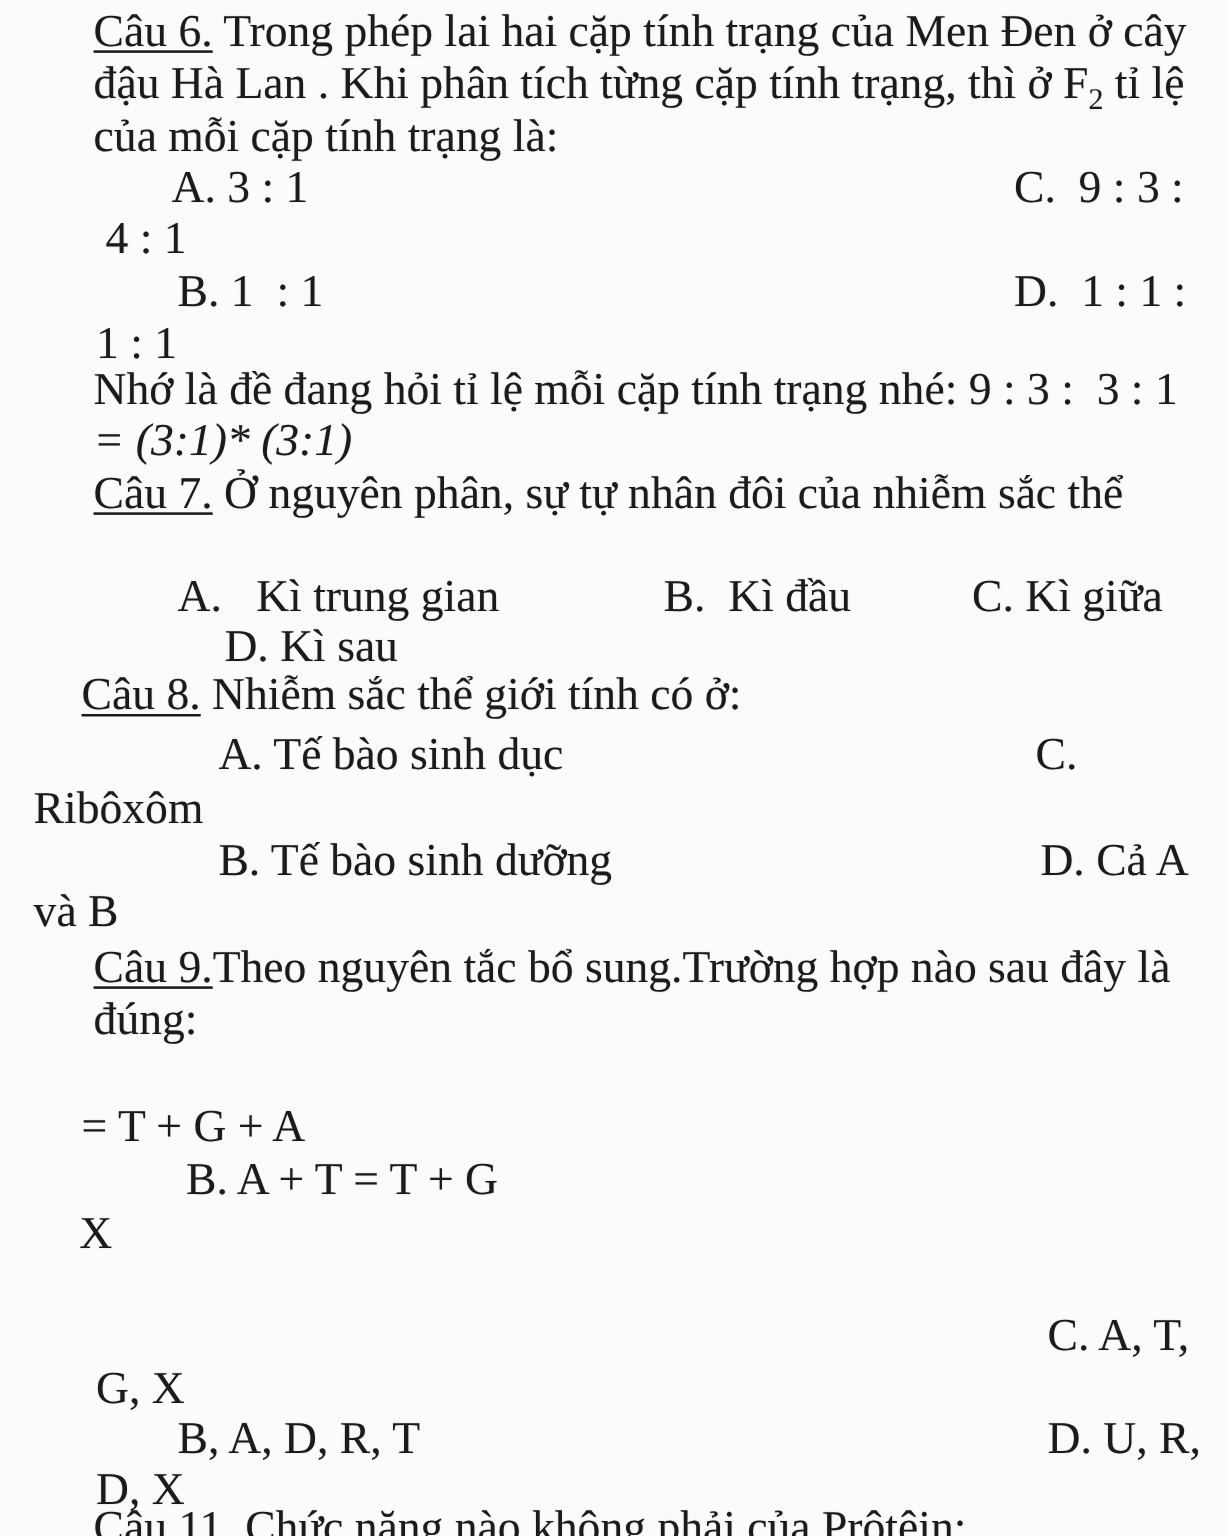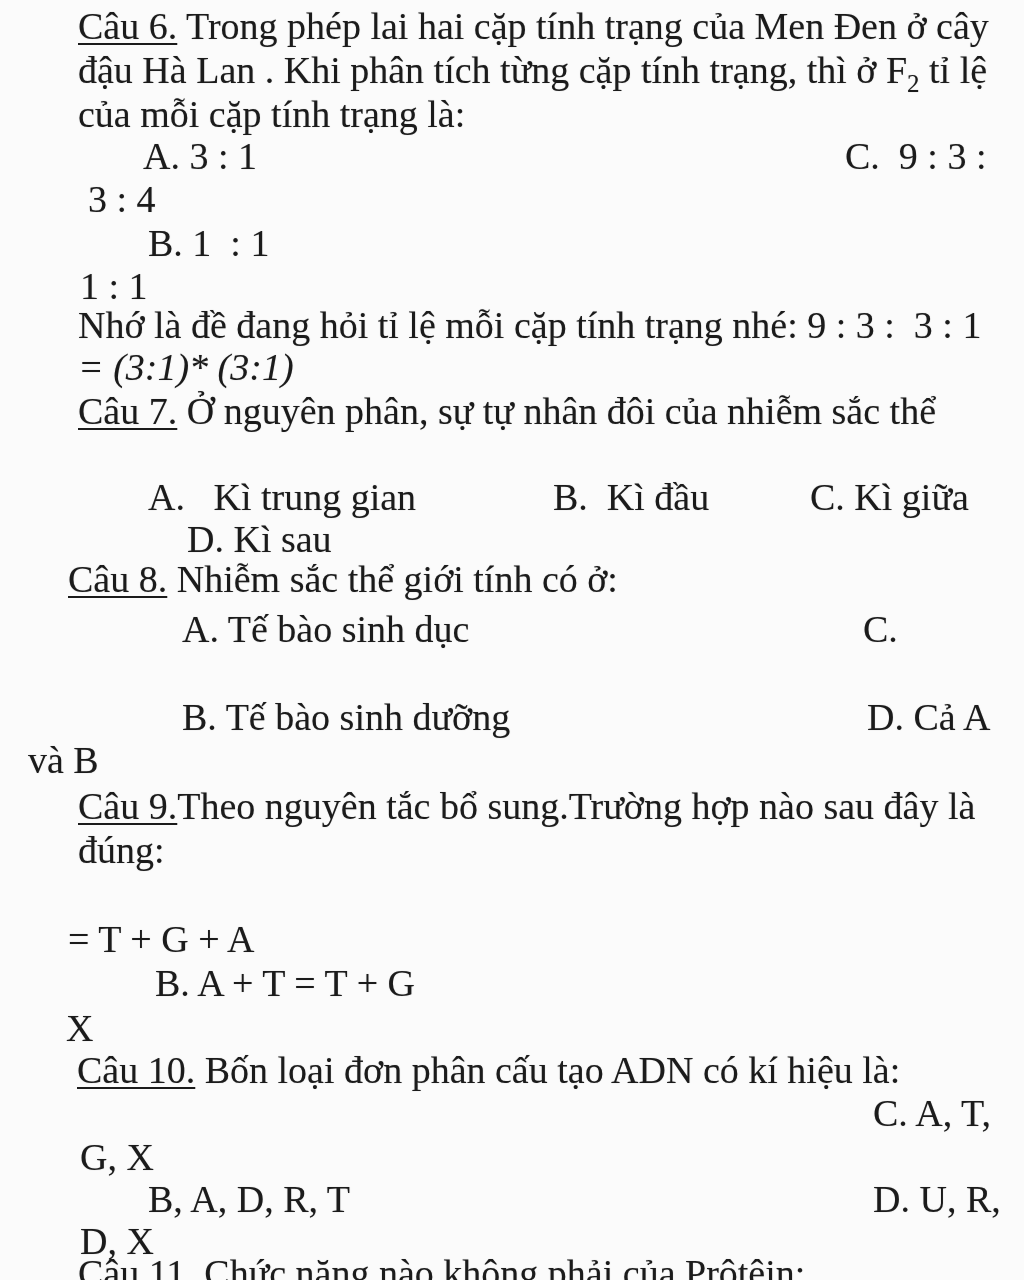--- a/index.html
+++ b/index.html
@@ -54,24 +54,25 @@
 
   <div class="ln" style="top:48px;left:78px"><span>đậu Hà Lan . Khi phân tích từng cặp tính trạng, thì ở F</span><span class="sub">2</span><span> tỉ lệ</span></div>
 
   <div class="ln" style="top:92px;left:78px">của mỗi cặp tính trạng là:</div>
 
   <div class="row" style="top:134px">
     <span class="seg" style="left:143px">A. 3 : 1</span>
     <span class="seg" style="left:845px">C.  9 : 3 :</span>
   </div>
 
-  <div class="ln" style="top:177px;left:88px">3 : 4</div>
+  <div class="ln" style="top:177px;left:88px">4 : 1</div>
 
   <div class="row" style="top:221px">
     <span class="seg" style="left:148px">B. 1  : 1</span>
+    <span class="seg" style="left:845px">D.  1 : 1 :</span>
   </div>
 
   <div class="ln" style="top:264px;left:80px">1 : 1</div>
 
   <div class="ln" style="top:303px;left:78px">Nhớ là đề đang hỏi tỉ lệ mỗi cặp tính trạng nhé: 9 : 3 :  3 : 1</div>
 
   <div class="ln it" style="top:345px;left:78px">= (3:1)* (3:1)</div>
 
   <div class="ln" style="top:389px;left:78px"><span class="ul">Câu 7.</span><span> Ở nguyên phân, sự tự nhân đôi của nhiễm sắc thể</span></div>
 
@@ -84,20 +85,21 @@
 
   <div class="ln" style="top:517px;left:187px">D. Kì sau</div>
 
   <div class="ln" style="top:557px;left:68px"><span class="ul">Câu 8.</span><span> Nhiễm sắc thể giới tính có ở:</span></div>
 
   <div class="row" style="top:607px">
     <span class="seg" style="left:182px">A. Tế bào sinh dục</span>
     <span class="seg" style="left:863px">C.</span>
   </div>
 
+  <div class="ln" style="top:652px;left:28px">Ribôxôm</div>
 
   <div class="row" style="top:695px">
     <span class="seg" style="left:182px">B. Tế bào sinh dưỡng</span>
     <span class="seg" style="left:867px">D. Cả A</span>
   </div>
 
   <div class="ln" style="top:738px;left:28px">và B</div>
 
   <div class="ln" style="top:784px;left:78px"><span class="ul">Câu 9.</span><span>Theo nguyên tắc bổ sung.Trường hợp nào sau đây là</span></div>
 
@@ -105,21 +107,20 @@
 
 
   <div class="ln" style="top:917px;left:68px">= T + G + A</div>
 
   <div class="row" style="top:961px">
     <span class="seg" style="left:155px">B. A + T = T + G</span>
   </div>
 
   <div class="ln" style="top:1006px;left:66px">X</div>
 
-  <div class="ln" style="top:1048px;left:77px"><span class="ul">Câu 10.</span><span> Bốn loại đơn phân cấu tạo ADN có kí hiệu là:</span></div>
 
   <div class="row" style="top:1091px">
     <span class="seg" style="left:873px">C. A, T,</span>
   </div>
 
   <div class="ln" style="top:1135px;left:80px">G, X</div>
 
   <div class="row" style="top:1177px">
     <span class="seg" style="left:148px">B, A, D, R, T</span>
     <span class="seg" style="left:873px">D. U, R,</span>

